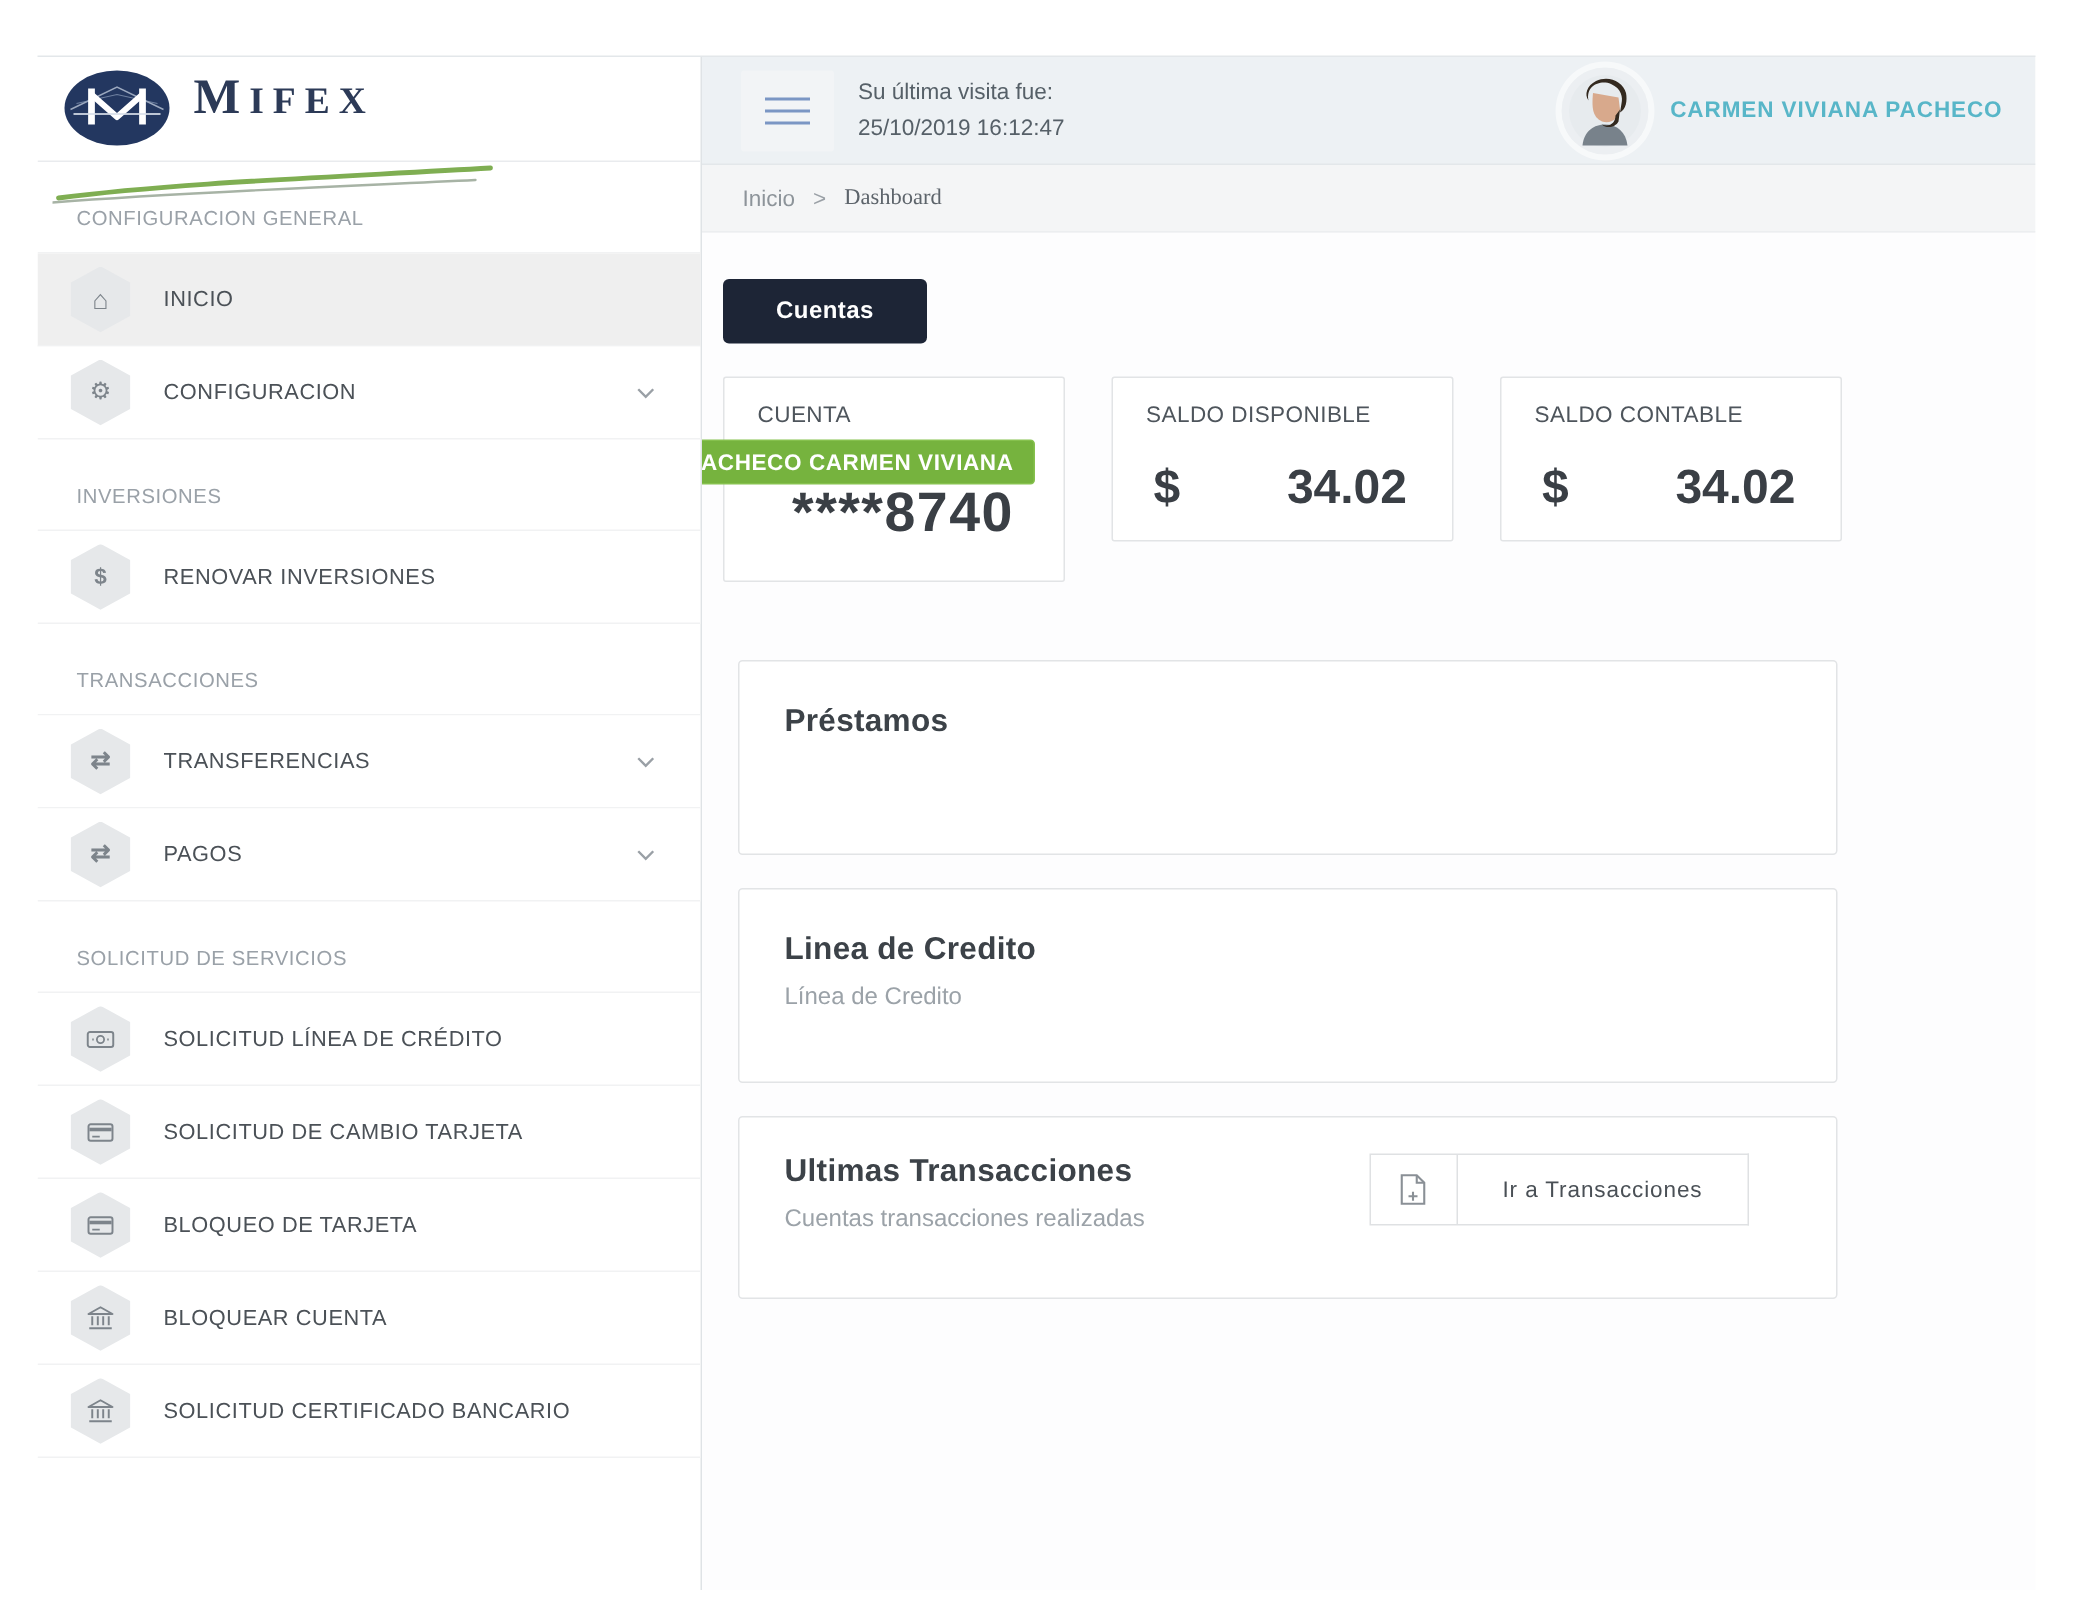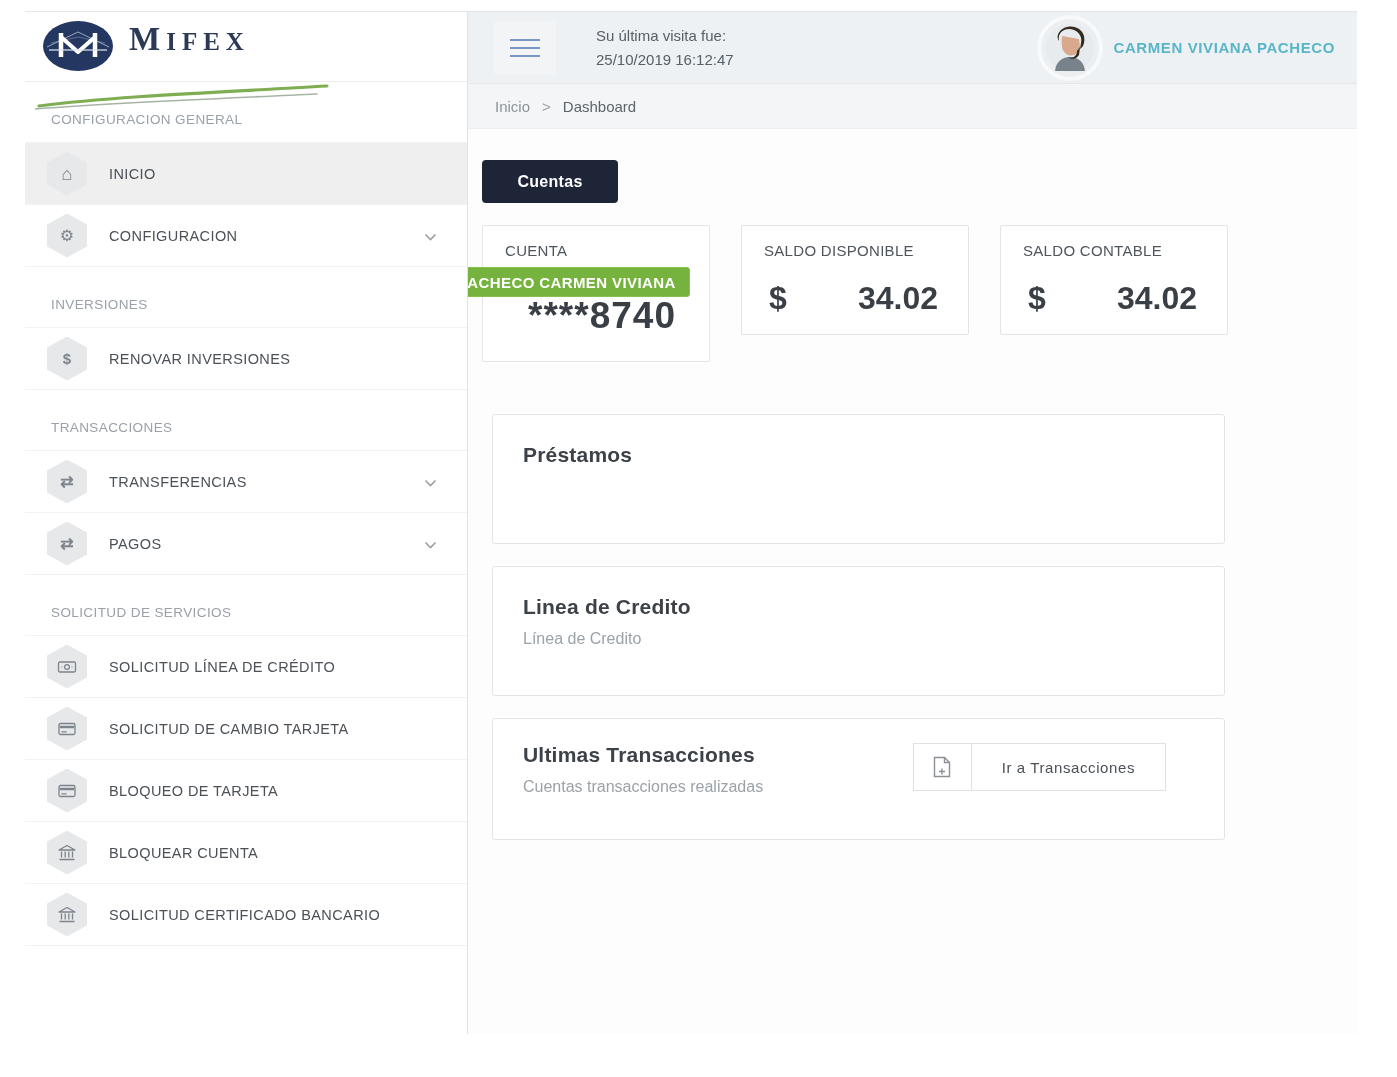--- a/index.html
+++ b/index.html
@@ -1,18 +1,18 @@
 <!DOCTYPE html>
 <html><head>
 <meta charset="utf-8">
 <style>
   * { box-sizing: border-box; margin: 0; padding: 0; }
   html,body { width:1397px; height:1077px; background:#ffffff; overflow:hidden;
               font-family:"Liberation Sans", sans-serif; }
-  .app { position:absolute; left:25px; top:11px; width:1332px; height:1023px;
+  .app { position:absolute; left:25px; top:37px; width:1332px; height:1023px;
          display:flex; border-top:1px solid #e3e7ea; background:#fff; }
 
   
   .sidebar { width:443px; flex:0 0 443px; background:#fff; border-right:1px solid #dfe3e6; overflow:hidden; }
   .logo { height:70px; border-bottom:1px solid #e9ebee; display:flex; align-items:center; padding-left:16px; gap:14px; }
   .logo-mark { flex:0 0 74px; }
   .brand-text { font-family:"Liberation Serif", serif; font-size:25px; letter-spacing:6px;
                 color:#2c3a57; font-weight:bold; margin-top:-14px; }
   .brand-text::first-letter { font-size:33px; }
   .swoosh { position:absolute; left:10px; top:72px; pointer-events:none; }
@@ -29,31 +29,31 @@
   .side-label { font-size:14.5px; color:#4b5157; letter-spacing:.4px; }
   .chev { position:absolute; right:30px; top:50%; transform:translateY(-50%); }
 
   
   .main { flex:1; display:flex; flex-direction:column; background:#fdfdfe; overflow:hidden; }
   .topbar { height:72px; flex:0 0 72px; background:#edf1f4; border-bottom:1px solid #e3e7ea;
             display:flex; align-items:center; padding:0 22px 0 26px; }
   .burger { width:62px; height:54px; background:#f2f4f6; border:none; border-radius:2px; cursor:pointer;
             display:flex; flex-direction:column; align-items:center; justify-content:center; gap:6px; }
   .burger span { display:block; width:30px; height:2px; background:#7b96c4; }
-  .visit { margin-left:40px; font-size:15px; color:#566068; line-height:1.6; }
+  .visit { margin-left:16px; font-size:15px; color:#566068; line-height:1.6; }
   .userbox { margin-left:auto; display:flex; align-items:center; gap:14px; cursor:pointer; }
   .avatar { width:58px; height:58px; border-radius:50%; overflow:hidden; background:#eef1f3;
             box-shadow:0 0 0 4px rgba(255,255,255,.55); }
   .username { font-size:15px; font-weight:bold; color:#58b6c8; letter-spacing:.6px; }
 
   .breadcrumb { height:45px; flex:0 0 45px; background:#f4f5f6; border-bottom:1px solid #eceef0;
                 display:flex; align-items:center; gap:12px; padding-left:27px; font-size:15px; }
   .crumb-home { color:#8d949a; text-decoration:none; cursor:pointer; }
   .crumb-sep { color:#9aa0a6; }
-  .crumb-cur { color:#5d646b; }
+  .crumb-cur { color:#5d646b;font-family:Liberation Serif, serif; }
 
   .content { flex:1; position:relative; padding:31px 0 0 14px; }
   .btn-cuentas { width:136px; height:43px; background:#1d2536; color:#fff; border:none; border-radius:4px;
                  font-family:inherit; font-size:16px; font-weight:bold; letter-spacing:.3px; cursor:pointer;
                  display:block; }
   .cards-row { display:flex; gap:31px; align-items:flex-start; position:relative; margin-top:22px; }
   .card { background:#fff; border:1px solid #e2e4e6; border-radius:2px; }
   .card-cuenta  { width:228px; height:137px; padding:16px 0 0 22px; }
   .card-balance { width:228px; height:110px; padding:16px 20px 0 22px; }
   .card-label { font-size:15px; color:#4e555c; letter-spacing:.3px; }

